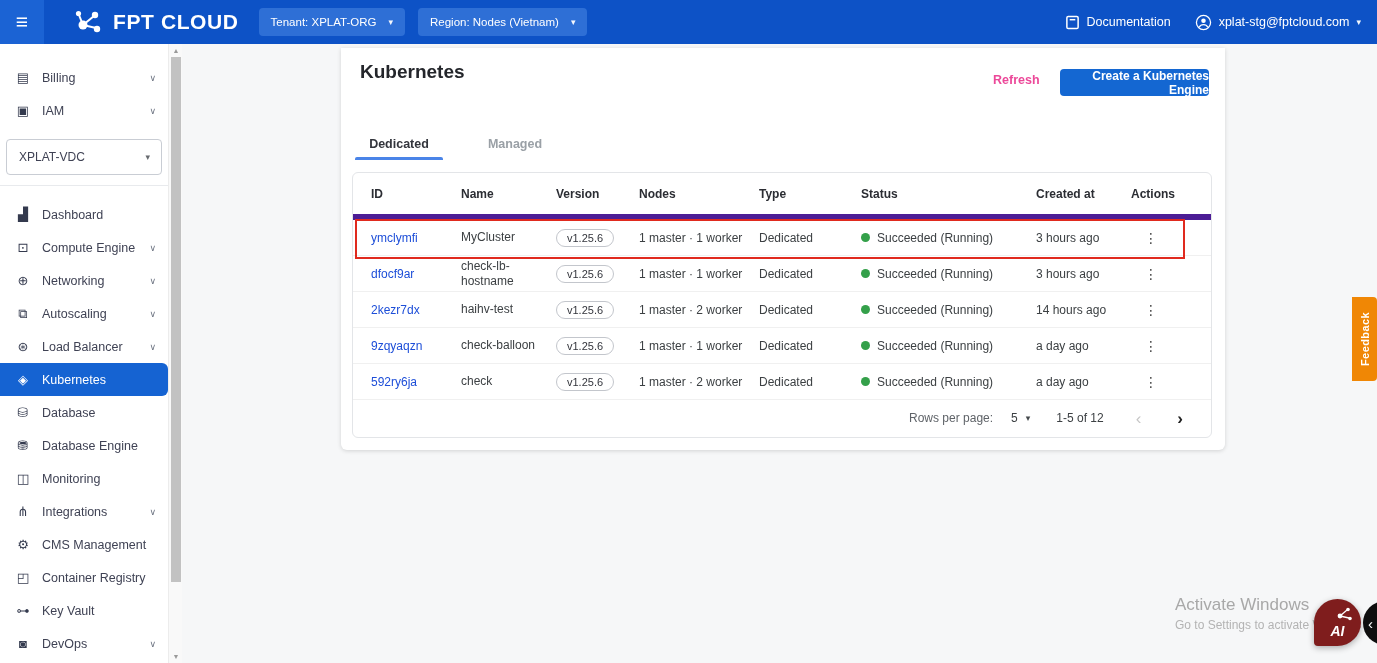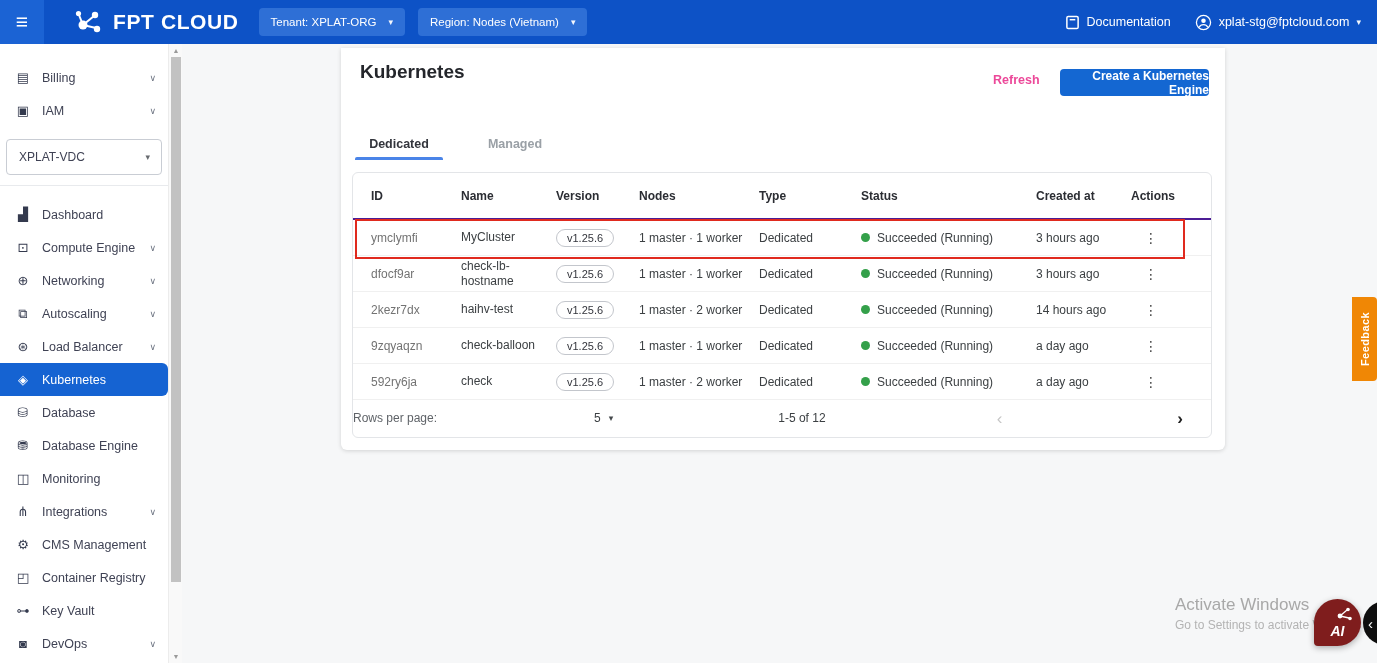--- a/index.html
+++ b/index.html
@@ -56,34 +56,34 @@
   .tab { width:88px; height:32px; display:flex; align-items:center; justify-content:center;
     font-size:12.5px; font-weight:bold; color:#9aa0a6; cursor:pointer; position:relative; }
   .tab.active { color:#33353c; }
   .tab.active::after { content:""; position:absolute; left:0; bottom:0; width:100%; height:3px;
     background:#4a84e8; border-radius:2px 2px 0 0; }
   
   .table-card { position:absolute; left:11px; top:124px; width:860px; height:266px;
     border:1px solid #e3e5e8; border-radius:6px; background:#fff; }
   .t-head, .t-row { display:grid; grid-template-columns:90px 95px 83px 120px 102px 175px 95px 1fr;
     align-items:center; padding-left:18px; }
-  .t-head { height:47px; border-bottom:2px solid #4c1d95; font-size:12px; font-weight:bold; color:#2b2d33; }
+  .t-head { height:47px; border-bottom:6px solid #4c1d95; font-size:12px; font-weight:bold; color:#2b2d33; }
   .t-row { height:36px; border-bottom:1px solid #f0f0f0; font-size:12px; color:#3c4043; }
-  .cell-id { color:#737373; cursor:pointer; }
+  .cell-id { color:#1d4ed8; cursor:pointer; }
   .cell-name { line-height:1.2; padding-right:14px; }
   .chip { display:inline-block; border:1px solid #c3c6cc; border-radius:11px; padding:2px 10px;
     font-size:11px; color:#33353c; background:#fff; }
   .status-cell { display:flex; align-items:center; gap:7px; }
   .dot { width:9px; height:9px; border-radius:50%; background:#34a04a; flex:0 0 auto; }
   .kebab { width:24px; margin-left:8px; text-align:center; font-size:14px; color:#4a4a4a;
     cursor:pointer; letter-spacing:0; }
   .highlight-box { position:absolute; left:2px; width:830px; height:40px;
     border:2px solid #e02a1e; pointer-events:none; }
   .pagination { position:absolute; left:0; right:0; bottom:0; height:38px; display:flex;
-    align-items:center; justify-content:space-between; padding-right:28px; font-size:12px; color:#5f6368; }
+    align-items:center; justify-content:flex-end; padding-right:28px; font-size:12px; color:#5f6368; }
   .pg-select { margin-left:18px; display:flex; align-items:center; gap:8px; color:#3c4043; cursor:pointer; }
   .pg-range { margin-left:26px; color:#3c4043; }
   .pg-prev { margin-left:32px; font-size:17px; color:#c6c6c6; cursor:default; line-height:1; }
   .pg-next { margin-left:36px; font-size:17px; color:#222; font-weight:bold; cursor:pointer; line-height:1; }
   
   .feedback { position:absolute; right:0; top:297px; width:25px; height:84px; background:#f08705;
     color:#fff; border-radius:4px 0 0 4px; writing-mode:vertical-rl; transform:rotate(180deg);
     display:flex; align-items:center; justify-content:center; font-size:11px; font-weight:bold;
     letter-spacing:.4px; cursor:pointer; z-index:30; }
   .watermark { position:absolute; left:1175px; top:595px; color:#a8a8a8; z-index:5; }

